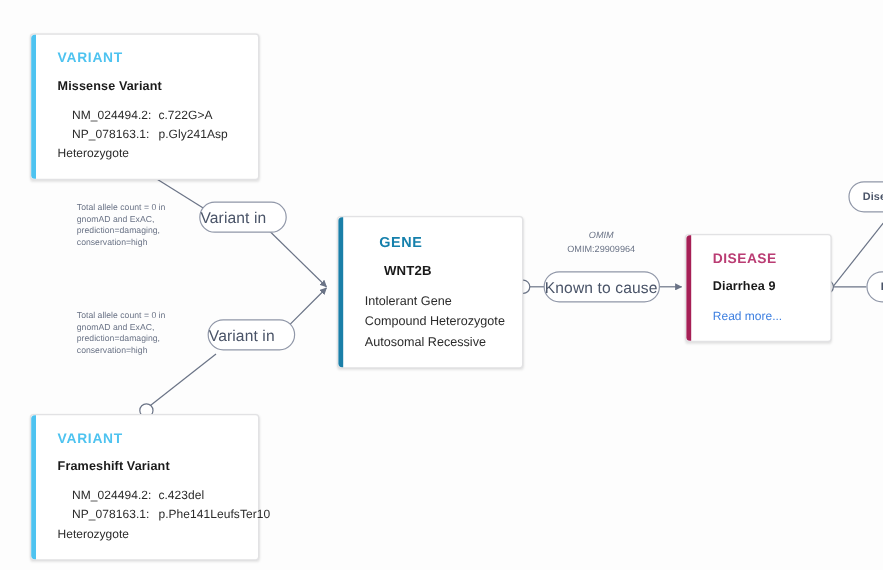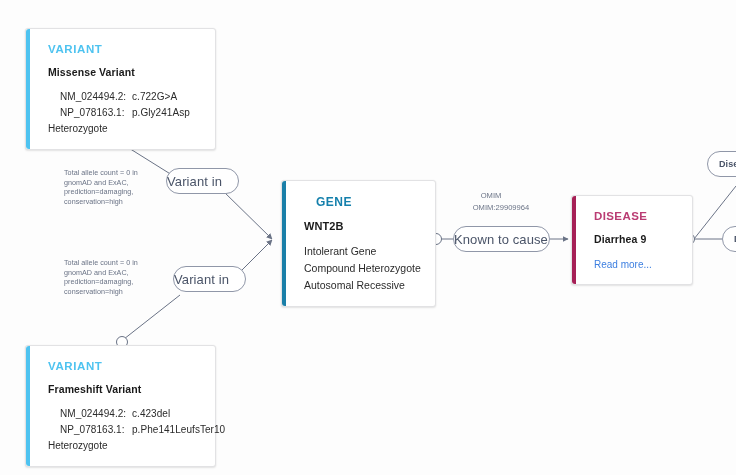--- a/index.html
+++ b/index.html
@@ -78,21 +78,21 @@
 
   
   .card-variant { width: 191px; }
   .card-variant .accent { background: #4EC3F0; }
   .card-variant .card-kind { color: #4EC3F0; }
 
   
   .card-gene { width: 155px; }
   .card-gene .accent { background: #1A7FA8; }
   .card-gene .card-kind { color: #1580AC; font-size: 12px; letter-spacing: 0.5px; margin-left: 12px; }
-  .card-gene .card-title { font-size: 11px; }
+  .card-gene .card-title { font-size: 11px; margin-left: 16px; }
   .card-gene .plain { line-height: 17px; font-size: 10.5px; }
 
   
   .card-disease { width: 122px; }
   .card-disease .accent { background: #A62056; }
   .card-disease .card-kind { color: #BA3C73; font-size: 11.5px; letter-spacing: 0.4px; }
   .card-disease .card-title { font-size: 10.5px; margin-bottom: 9px; }
   .link {
     font-size: 10px;
     color: #3d7fe0;
@@ -244,16 +244,16 @@
   <div class="edge-note" style="left:64px; top:168px;">Total allele count = 0 in
 gnomAD and ExAC,
 prediction=damaging,
 conservation=high</div>
 
   <div class="edge-note" style="left:64px; top:258px;">Total allele count = 0 in
 gnomAD and ExAC,
 prediction=damaging,
 conservation=high</div>
 
-  <div class="edge-label-center" style="left:436px; top:191px;">OMIM</div>
+  <div class="edge-label-center" style="left:446px; top:191px;font-style:italic;">OMIM</div>
   <div class="edge-label-center" style="left:446px; top:203px;">OMIM:29909964</div>
 
 </div>
 
 </body></html>

